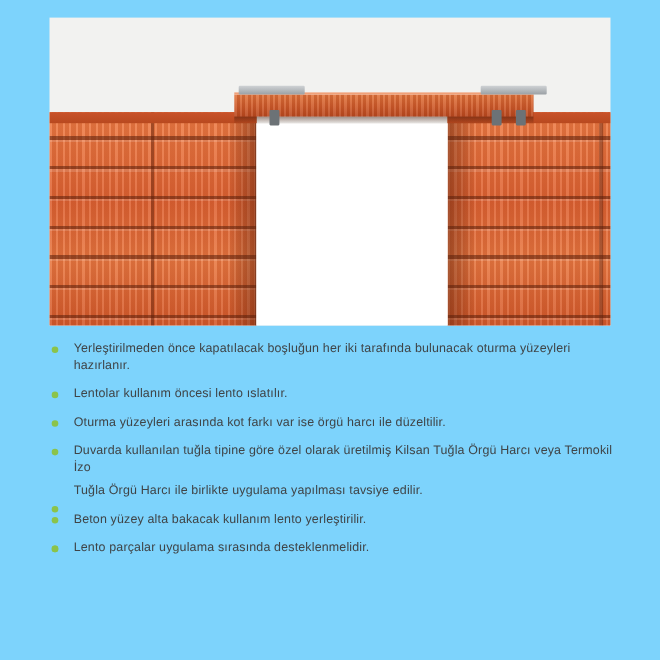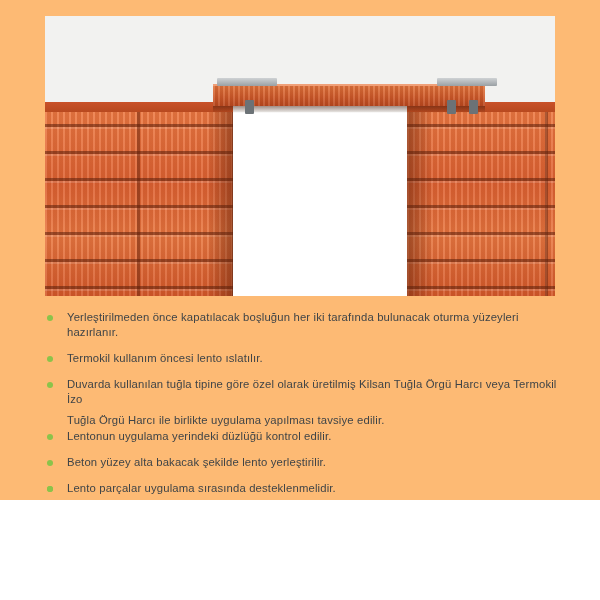--- a/index.html
+++ b/index.html
@@ -9,22 +9,22 @@
   body {
     width: 600px;
     height: 600px;
     background: #ffffff;
     font-family: "Liberation Sans", sans-serif;
     overflow: hidden;
   }
   .page {
     position: relative;
     width: 600px;
-    height: 500px;
-    background: #fdba74;
+    height: 600px;
+    background: #7dd3fc;
   }
 
   
   .figure {
     position: absolute;
     left: 45px;
     top: 16px;
     width: 510px;
     height: 280px;
     background: #f2f2f0;
@@ -253,36 +253,39 @@
   </div>
 
   <div class="content">
     <ul class="bullets">
       <li>
         <span class="dot" style="background: rgb(139, 195, 74);"></span>
         <span>Yerleştirilmeden önce kapatılacak boşluğun her iki tarafında bulunacak oturma yüzeyleri hazırlanır.</span>
       </li>
       <li>
         <span class="dot" style="background: rgb(139, 195, 74);"></span>
-        <span>Termokil kullanım öncesi lento ıslatılır.</span>
+        <span>Lentolar kullanım öncesi lento ıslatılır.</span>
+      </li>
+      <li>
+        <span class="dot" style="background: rgb(139, 195, 74);"></span>
+        <span>Oturma yüzeyleri arasında kot farkı var ise örgü harcı ile düzeltilir.</span>
       </li>
       <li class="wrap">
         <span class="dot" style="background: rgb(139, 195, 74);"></span>
         <span>Duvarda kullanılan tuğla tipine göre özel olarak üretilmiş Kilsan Tuğla Örgü Harcı veya Termokil İzo</span>
       </li>
       <li class="cont">
         <span>Tuğla Örgü Harcı ile birlikte uygulama yapılması tavsiye edilir.</span>
       </li>
       <li>
         <span class="dot" style="background: rgb(139, 195, 74);"></span>
-        <span>Lentonun uygulama yerindeki düzlüğü kontrol edilir.</span>
-      </li>
-      <li>
-        <span class="dot" style="background: rgb(139, 195, 74);"></span>
-        <span>Beton yüzey alta bakacak şekilde lento yerleştirilir.</span>
+      </li>
+      <li>
+        <span class="dot" style="background: rgb(139, 195, 74);"></span>
+        <span>Beton yüzey alta bakacak kullanım lento yerleştirilir.</span>
       </li>
       <li>
         <span class="dot" style="background: rgb(139, 195, 74);"></span>
       </li>
       <li>
         <span class="dot" style="background: rgb(139, 195, 74);"></span>
         <span>Lento parçalar uygulama sırasında desteklenmelidir.</span>
       </li>
     </ul>
   </div>

